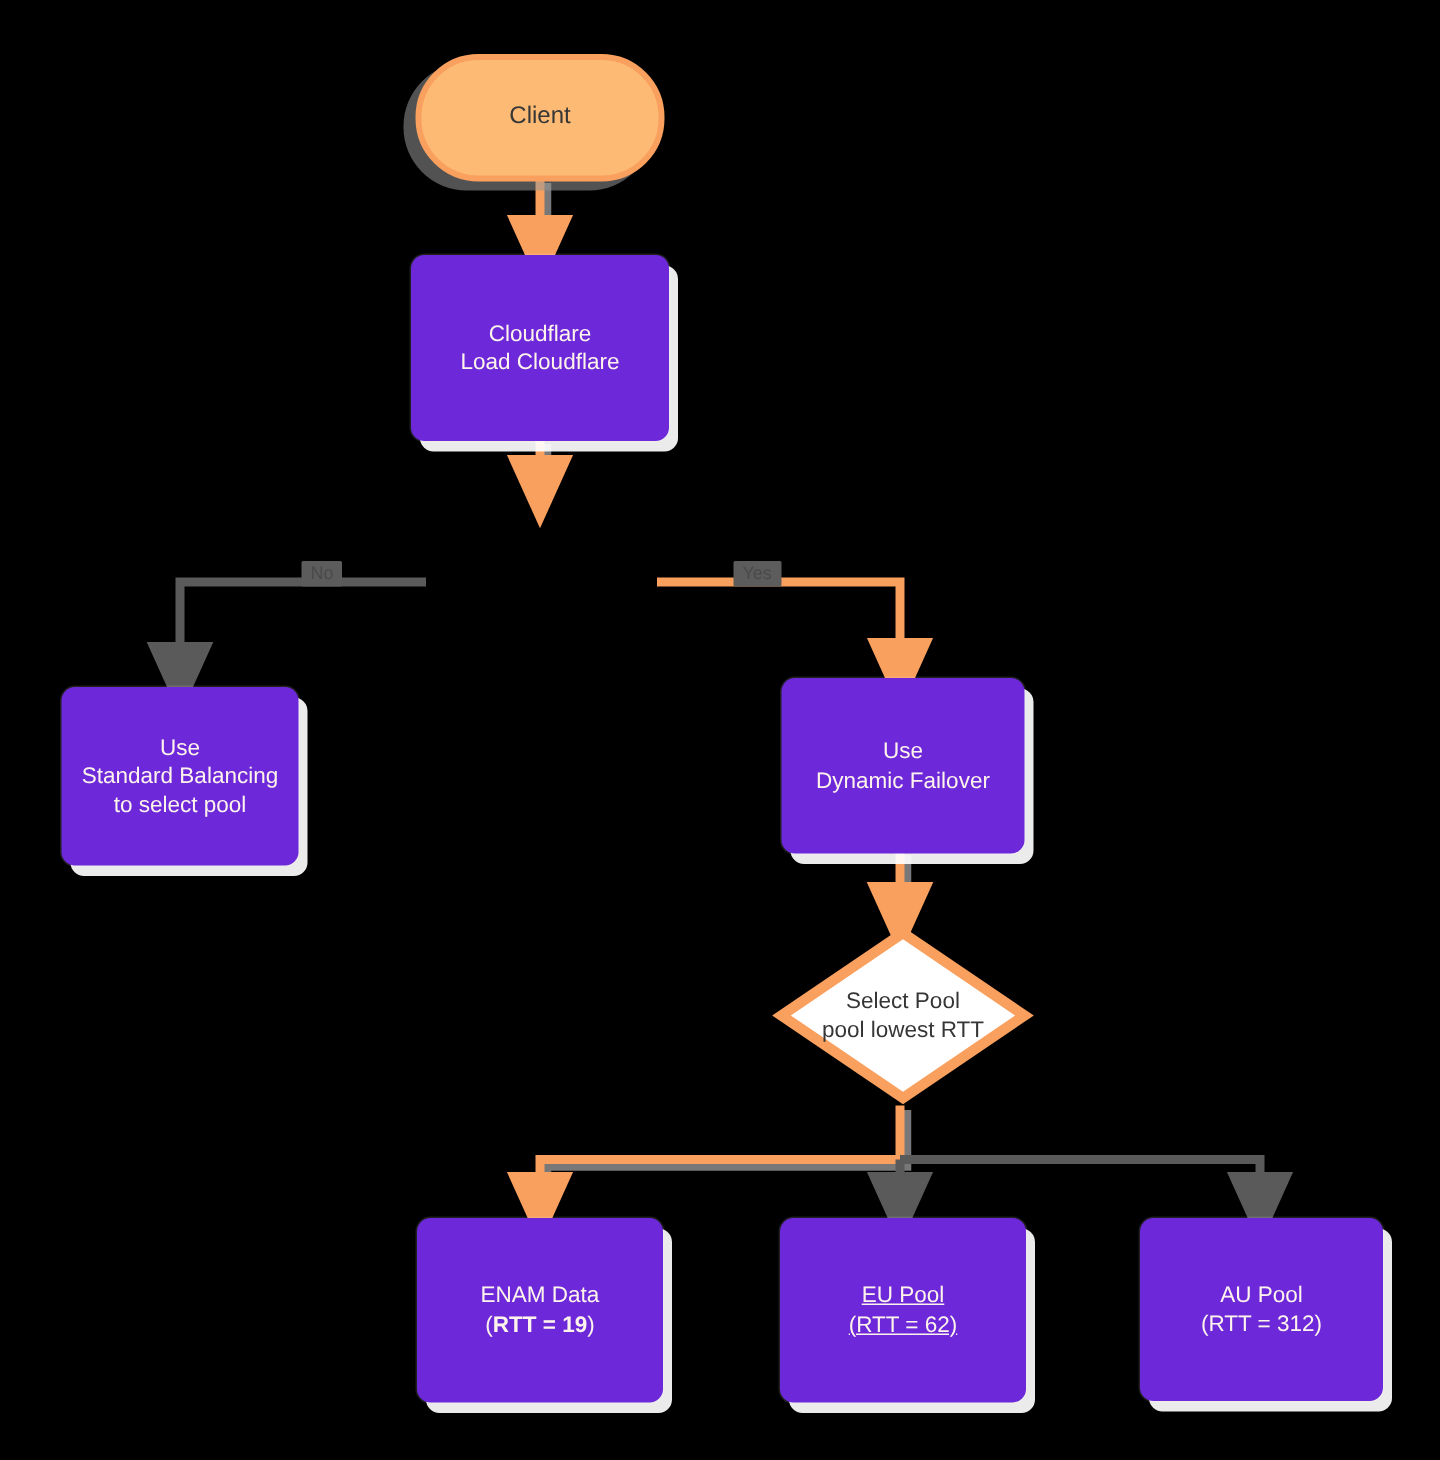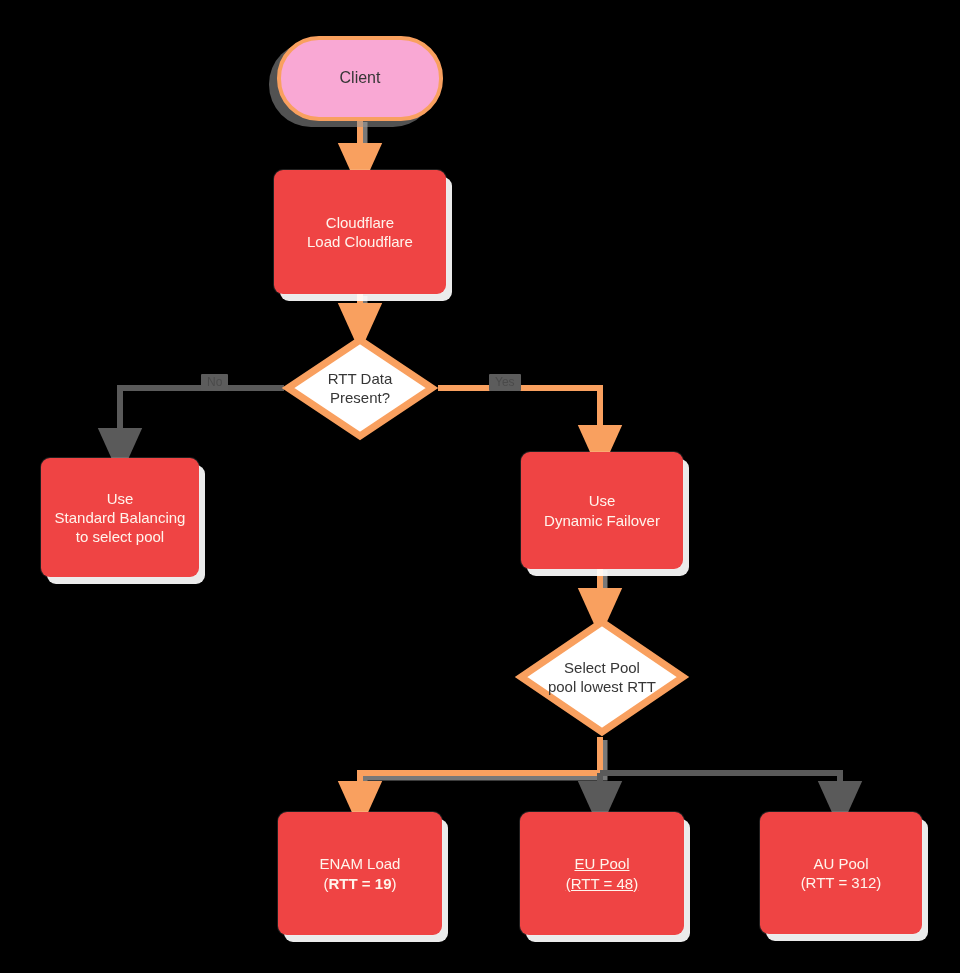--- a/index.html
+++ b/index.html
@@ -31,31 +31,31 @@
     position: absolute;
     box-sizing: border-box;
     display: flex;
     align-items: center;
     justify-content: center;
     text-align: center;
     line-height: 1.28;
   }
   
   .proc {
-    background: #ef4444;
+    background: #6d28d9;
     border-radius: 9px;
     color: #FFF4EC;
     font-size: 15px;
     box-shadow: 6px 7px 0 0 rgba(255,255,255,0.92),
                 0 0 0 1px rgba(255,255,255,0.12);
   }
   .proc .txt { padding: 2px 8px; }
   
   .term {
-    background: #f9a8d4;
+    background: #fdba74;
     border: 4px solid #F9A05F;
     border-radius: 42px;
     color: #363636;
     font-size: 16px;
     box-shadow: -8px 6px 0 0 rgba(150,150,150,0.55);
   }
   
   .diamond-wrap {
     position: absolute;
   }
@@ -135,31 +135,20 @@
     <span class="txt">Client</span>
   </div>
 
   <div class="node proc" style="left:274px; top:170px; width:172px; height:124px;">
     <span class="txt">
       <span class="ln2">Cloudflare</span>
       <span class="ln2">Load Cloudflare</span>
     </span>
   </div>
 
-  <div class="diamond-wrap" style="left:281px; top:332px; width:158px; height:112px;">
-    <svg width="158" height="112" viewBox="0 0 158 112" xmlns="http://www.w3.org/2000/svg">
-      <polygon points="79,8 151,56 79,104 7,56" fill="#FFFFFF" stroke="#F9A05F" stroke-width="7"></polygon>
-    </svg>
-    <div class="diamond-label">
-      <span>
-        <span class="ln2">RTT Data</span>
-        <span class="ln2">Present?</span>
-      </span>
-    </div>
-  </div>
 
   <div class="edge-label" style="left:201px; top:374px;">
     <span>No</span>
   </div>
 
   <div class="edge-label" style="left:489px; top:374px;">
     <span>Yes</span>
   </div>
 
   <div class="node proc" style="left:41px; top:458px; width:158px; height:119px;">
@@ -184,29 +173,29 @@
     <div class="diamond-label">
       <span>
         <span class="ln2">Select Pool</span>
         <span class="ln2">pool lowest RTT</span>
       </span>
     </div>
   </div>
 
   <div class="node proc" style="left:278px; top:812px; width:164px; height:123px;">
     <span class="txt">
-      <span class="ln2">ENAM Load</span>
+      <span class="ln2">ENAM Data</span>
       <span class="ln2"><span>(</span><span class="bold">RTT = 19</span><span>)</span></span>
     </span>
   </div>
 
   <div class="node proc" style="left:520px; top:812px; width:164px; height:123px;text-decoration:underline;">
     <span class="txt">
       <span class="ln2">EU Pool</span>
-      <span class="ln2">(RTT = 48)</span>
+      <span class="ln2">(RTT = 62)</span>
     </span>
   </div>
 
   <div class="node proc" style="left:760px; top:812px; width:162px; height:122px;">
     <span class="txt">
       <span class="ln2">AU Pool</span>
       <span class="ln2">(RTT = 312)</span>
     </span>
   </div>
 

